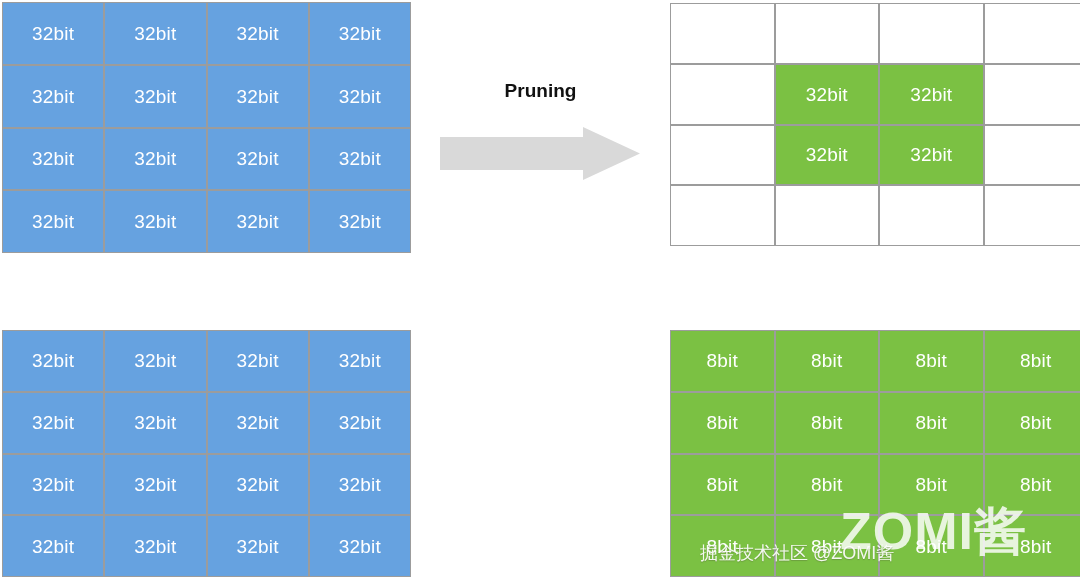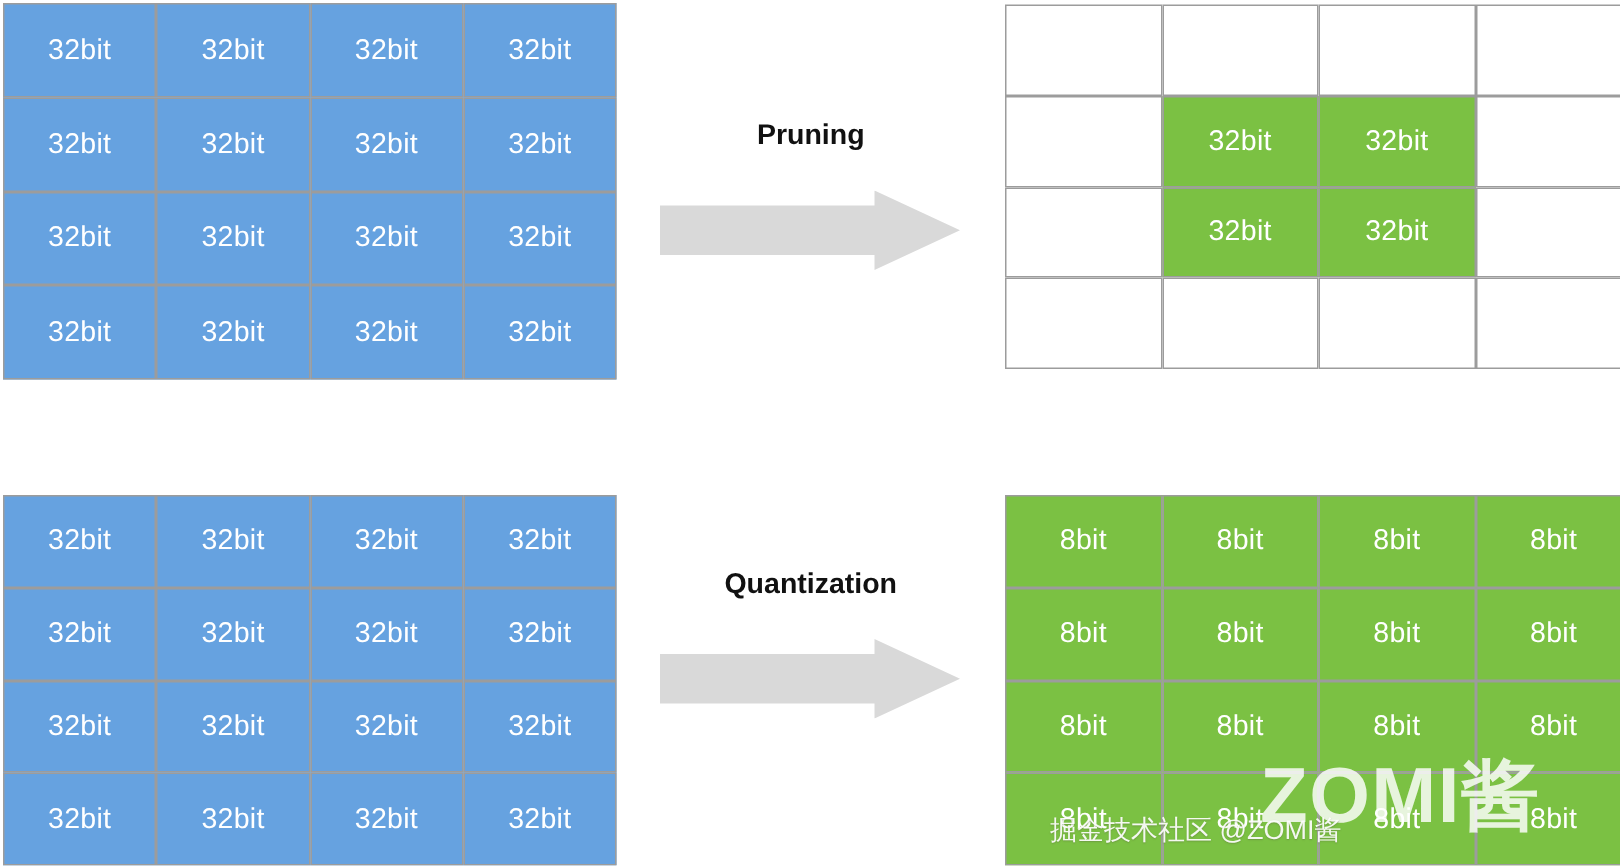--- a/index.html
+++ b/index.html
@@ -264,28 +264,20 @@
         <span class="cell-label">32bit</span>
       </div>
       <div class="cell blue">
         <span class="cell-label">32bit</span>
       </div>
       <div class="cell blue">
         <span class="cell-label">32bit</span>
       </div>
     </div>
 
-  <div class="transform-group" id="transform-quantization">
-    <div class="transform-label">Quantization</div>
-    <div class="arrow">
-      <svg viewBox="0 0 200 53" preserveAspectRatio="none" aria-hidden="true">
-        <polygon points="0,10 143,10 143,0 200,26.5 143,53 143,43 0,43" fill="#d9d9d9"></polygon>
-      </svg>
-    </div>
-  </div>
 
   <div class="grid" id="grid-quantized" style="grid-template-columns: repeat(4, 1fr); grid-template-rows: repeat(4, 1fr);">
       <div class="cell green">
         <span class="cell-label">8bit</span>
       </div>
       <div class="cell green">
         <span class="cell-label">8bit</span>
       </div>
       <div class="cell green">
         <span class="cell-label">8bit</span>

